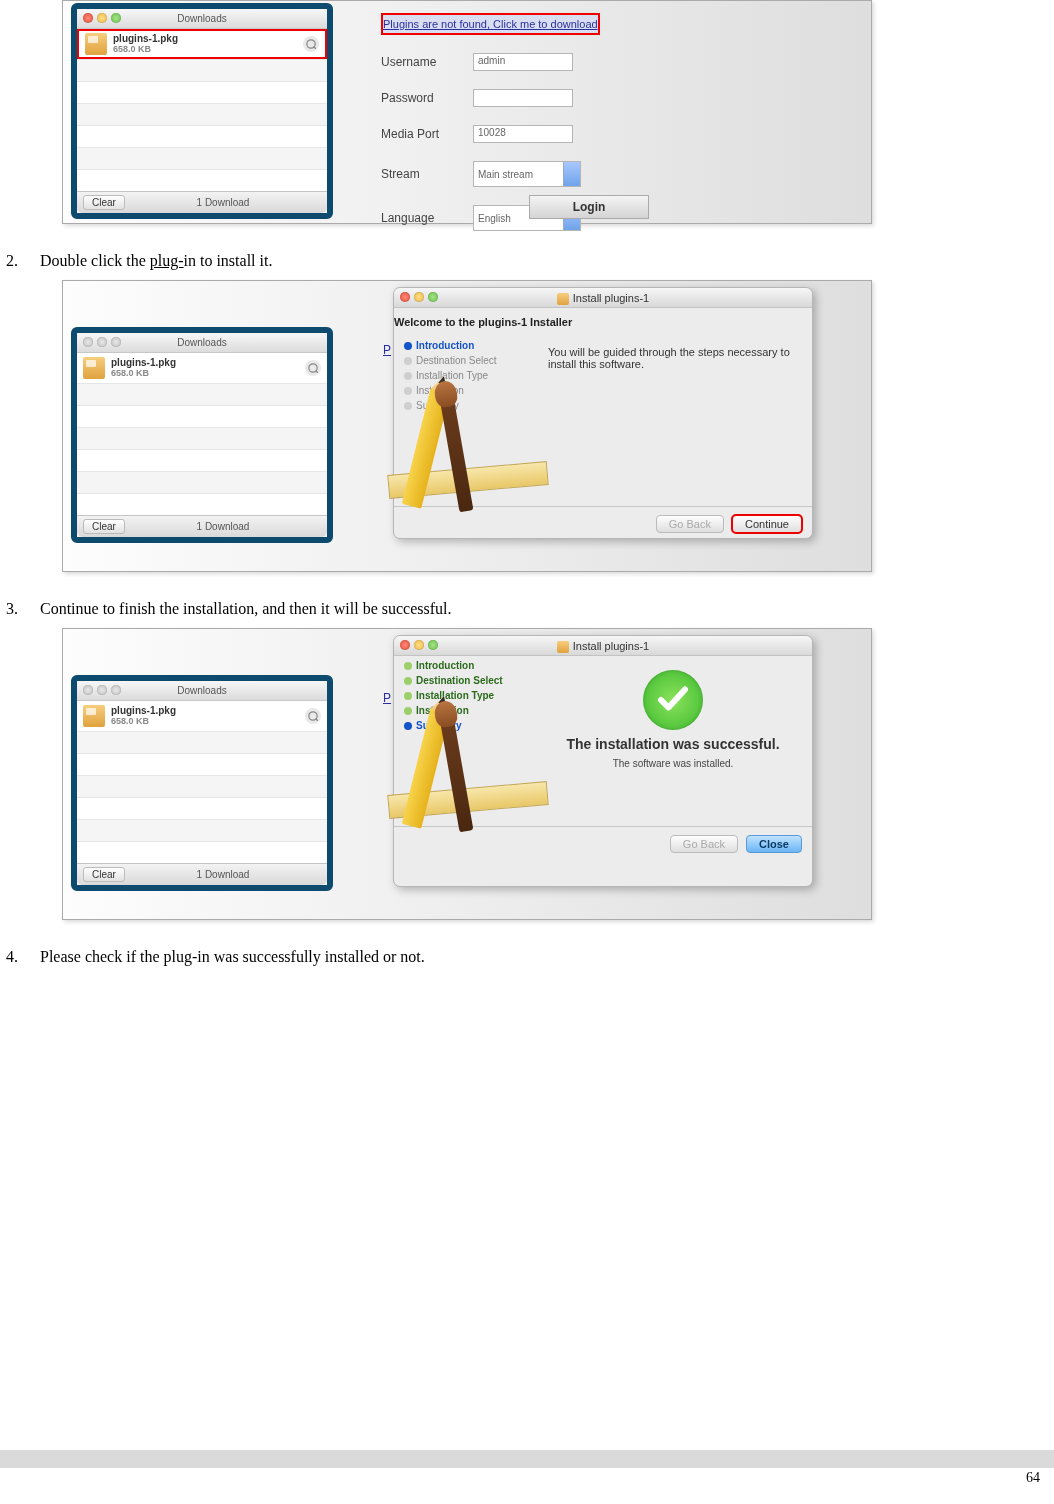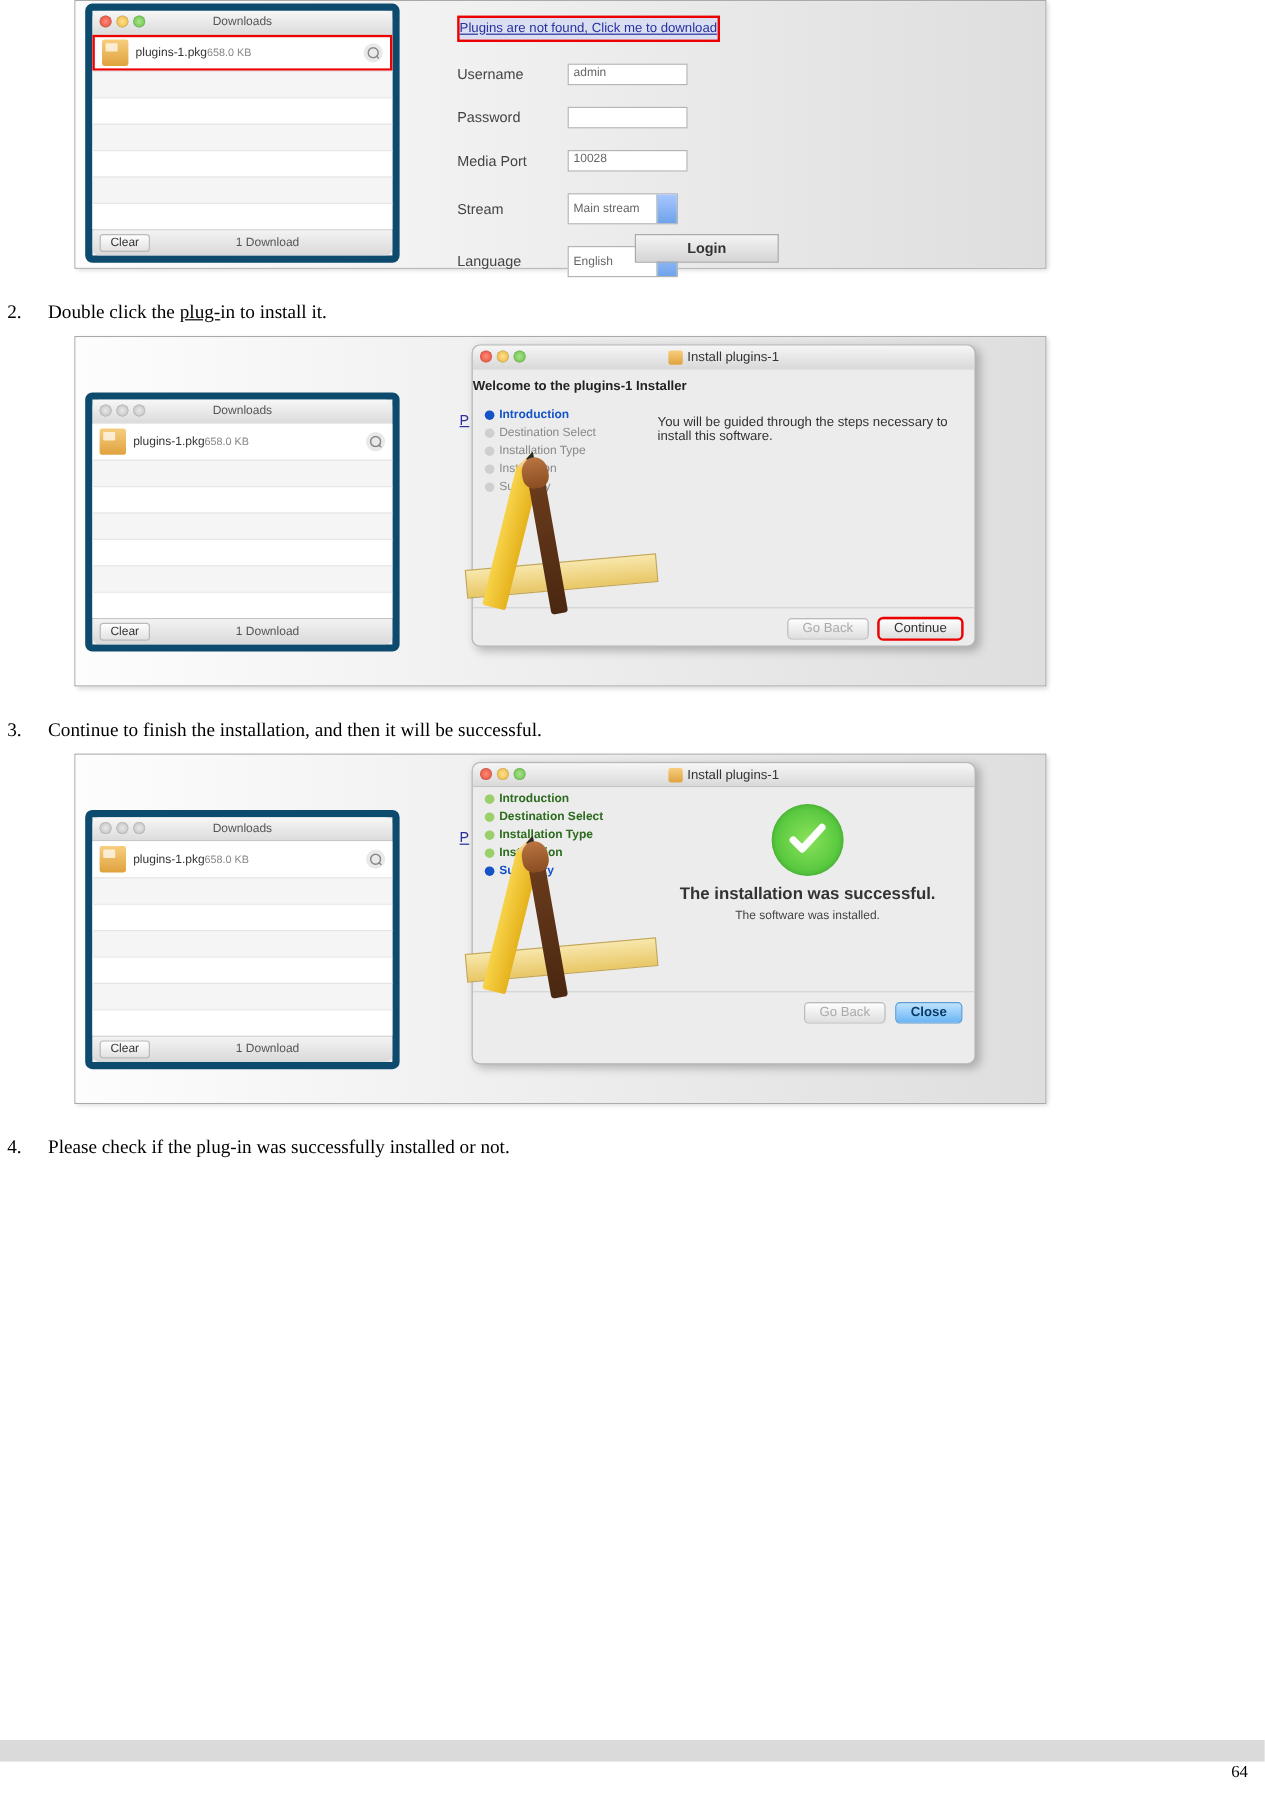--- a/index.html
+++ b/index.html
@@ -50,21 +50,21 @@
   .dl-item {
     display: flex; align-items: center; gap: 6px;
     background: #fff; padding: 4px 6px; height: 30px;
   }
   .red-box { border: 2px solid #e00; }
   .pkg-icon {
     width: 22px; height: 22px; background: linear-gradient(#f7ce7e,#e0a23e);
     border-radius: 2px; position: relative;
   }
   .pkg-icon::after{content:"";position:absolute;left:3px;top:3px;width:10px;height:7px;background:#fff;opacity:.7;border-radius:1px;}
-  .dl-item-text { display:flex; flex-direction:row; line-height:11px; }
+  .dl-item-text { display:flex; flex-direction:column; line-height:11px;font-weight:bold; }
   .dl-item-name { color:#333; font-size:10px; }
   .dl-item-size { color:#888; font-size:9px; }
   .dl-item-eye {
     margin-left:auto; width:16px; height:16px; border-radius:50%;
     background:#e9e9e9; display:flex; align-items:center; justify-content:center;
     color:#888; font-size:10px;
   }
   .dl-rows .blank { height: 22px; background:#f5f5f5; border-top:1px solid #e6e6e6; }
   .dl-rows .blank.w { background:#fff; }
   .dl-footer {
@@ -90,21 +90,21 @@
     text-decoration:underline; font-size:11px; padding:3px 0;
     display:inline-block;
   }
   .form-row { display:flex; align-items:center; margin: 18px 0 0 0; }
   .form-label { width:82px; text-align:left; margin-right:10px; }
   .text-input {
     width:100px; height:18px; border:1px solid #b5b5b5; padding:1px 4px;
     font-size:10px; color:#666; background:#fff;
   }
   .select {
-    width:92px; height:18px; border:1px solid #b5b5b5; background:#fff;
+    width:108px; height:18px; border:1px solid #b5b5b5; background:#fff;
     font-size:10px; color:#666; display:flex; align-items:center; padding:12px 4px;
     position:relative;
   }
   .select::after{
     content:""; position:absolute; right:0; top:0; bottom:0; width:16px;
     background: linear-gradient(#a8c7ff,#6fa3ea); border-left:1px solid #9ab;
   }
   .login-btn {
     position:absolute; left:466px; bottom:4px; width:120px; height:24px;
     background: linear-gradient(#f4f4f4,#d4d4d4); border:1px solid #aaa;

